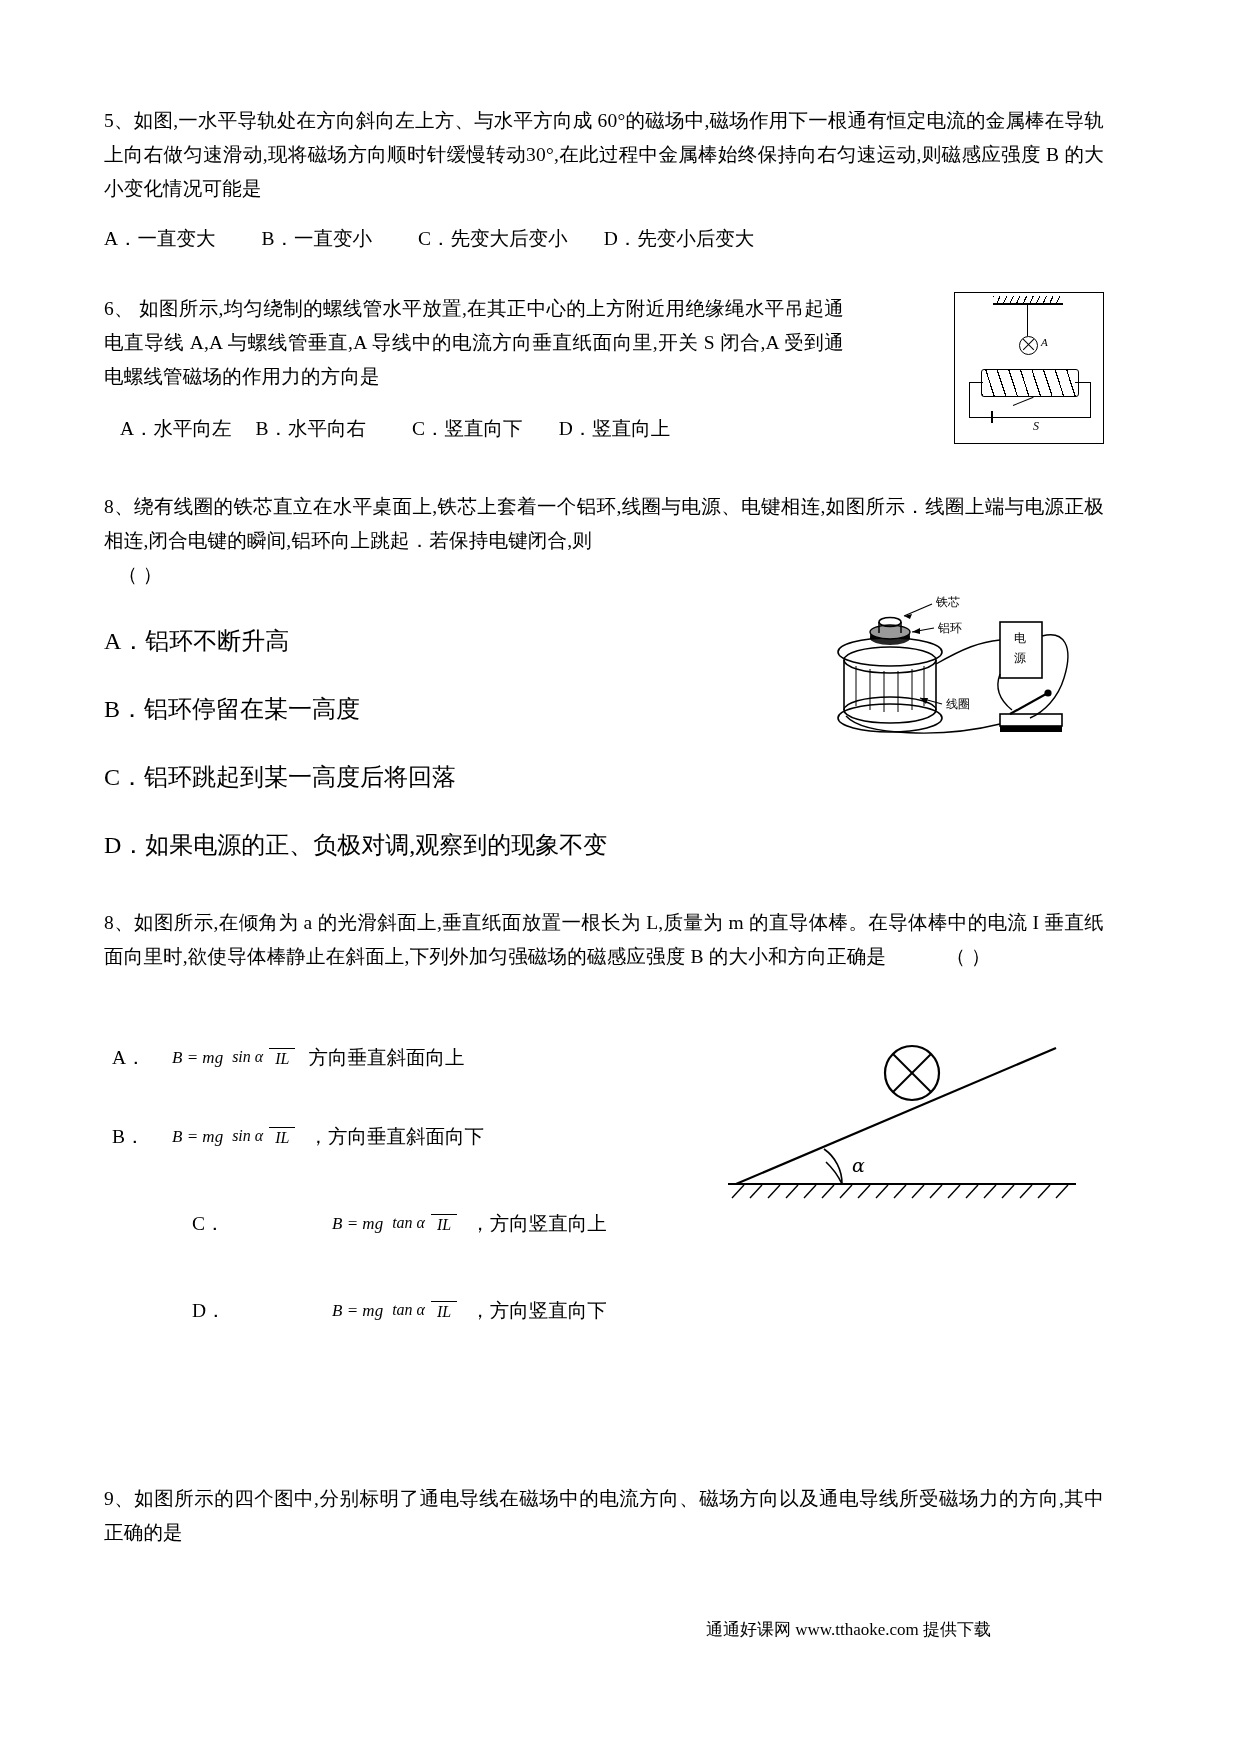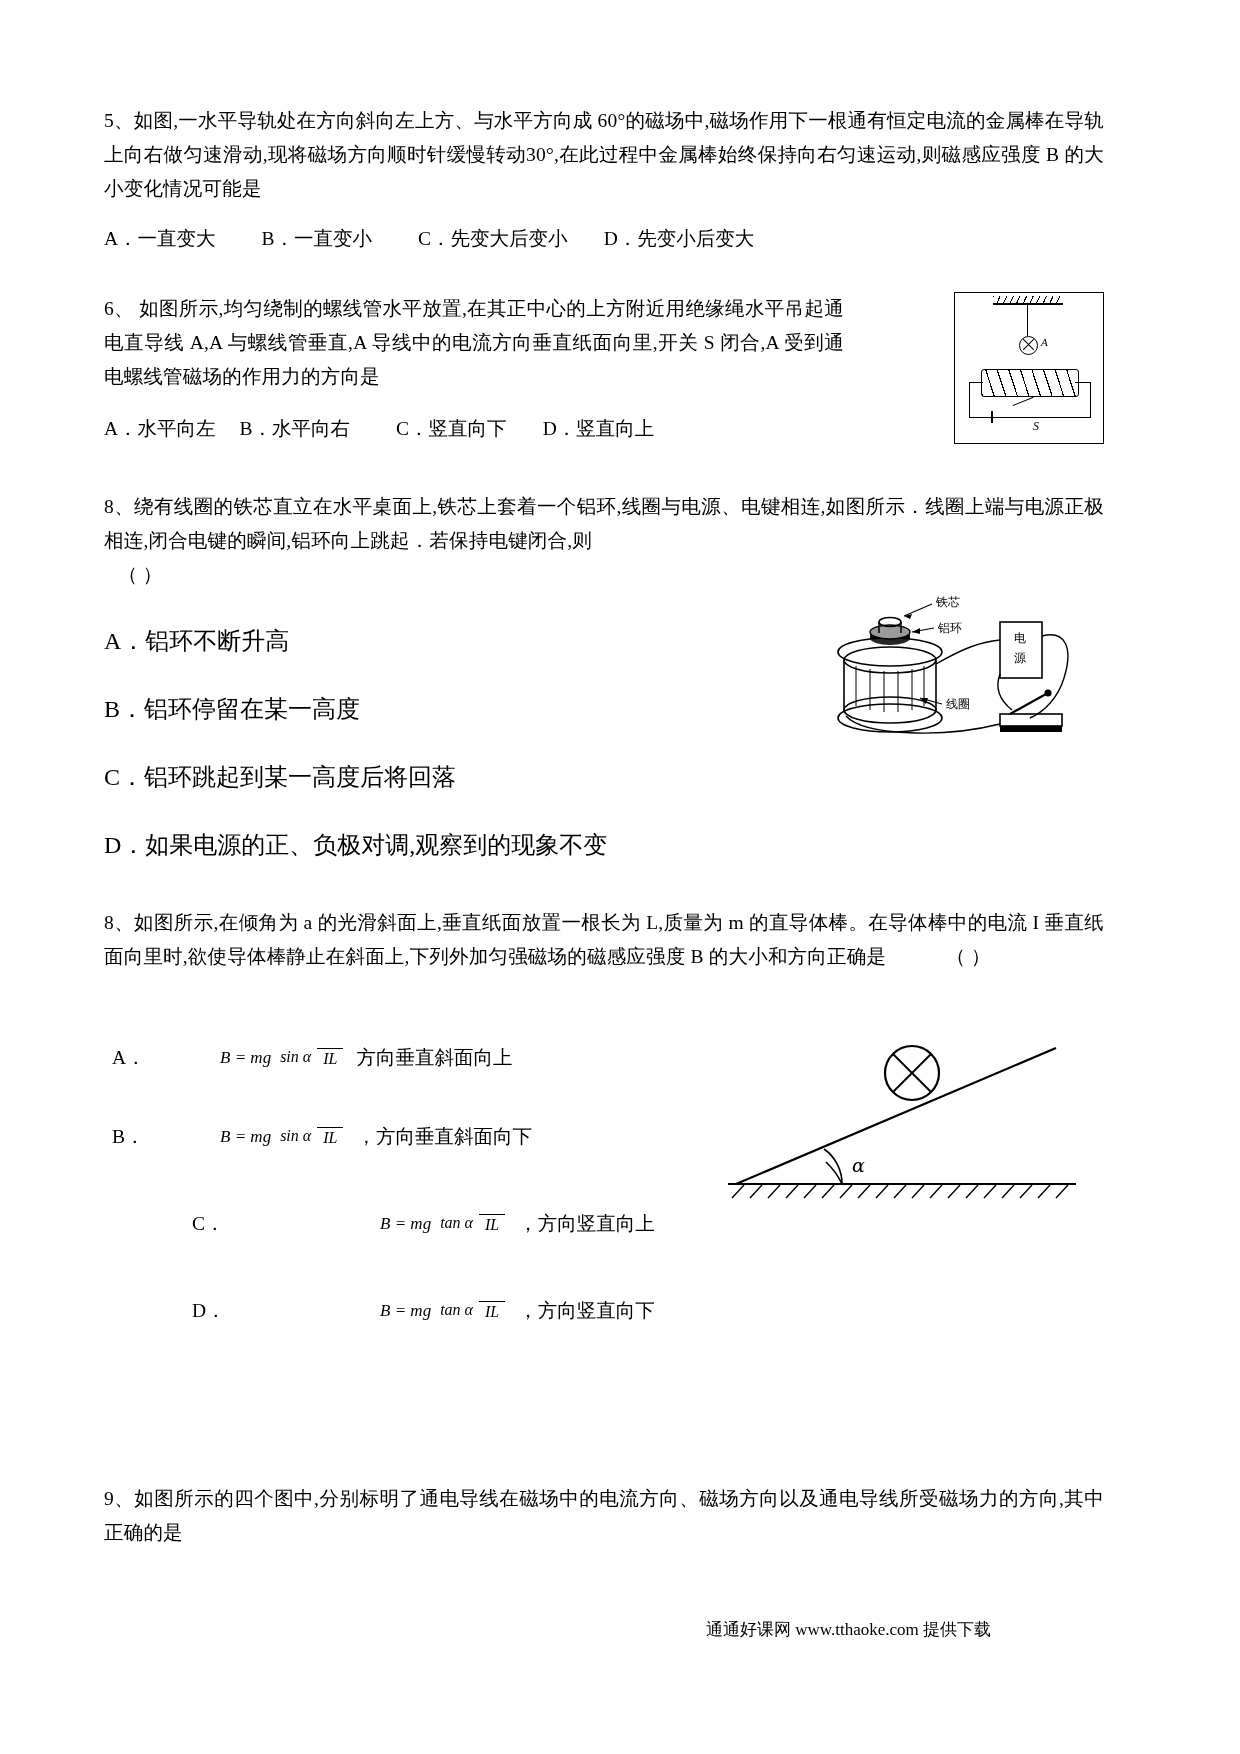--- a/index.html
+++ b/index.html
@@ -186,21 +186,20 @@
     text-align: left;
     padding-left: 8px;
   }
   .formula-row .lbl.ind1 { padding-left: 88px; width: 140px; }
   .fexpr {
     font-family: "Liberation Serif", serif;
     font-style: italic;
     font-size: 17px;
     display: inline-flex;
     white-space: nowrap;
-    margin-left: 48px;
   }
   .frac {
     display: inline-flex;
     align-items: center;
     vertical-align: middle;
     margin: 0 3px;
   }
   .frac .num {
     padding: 0 6px 1px 6px;
     font-size: 16px;
@@ -236,21 +235,21 @@
 
     <div class="q-block" style="margin-bottom:26px;">
       <div class="q-text">5、如图,一水平导轨处在方向斜向左上方、与水平方向成 60°的磁场中,磁场作用下一根通有恒定电流的金属棒在导轨上向右做匀速滑动,现将磁场方向顺时针缓慢转动30°,在此过程中金属棒始终保持向右匀速运动,则磁感应强度 B 的大小变化情况可能是</div>
       <div class="opts">
         <span class="opt">A．一直变大</span><span class="gap-lg"></span><span class="opt">B．一直变小</span><span class="gap-lg"></span><span class="opt">C．先变大后变小</span><span class="gap-md"></span><span class="opt">D．先变小后变大</span>
       </div>
     </div>
 
     <div class="q-block" style="margin-top:36px; margin-bottom:26px; min-height:160px;">
       <div class="q-text" style="width:740px;">6、 如图所示,均匀绕制的螺线管水平放置,在其正中心的上方附近用绝缘绳水平吊起通电直导线 A,A 与螺线管垂直,A 导线中的电流方向垂直纸面向里,开关 S 闭合,A 受到通电螺线管磁场的作用力的方向是</div>
-      <div class="opts" style="margin-top:18px;">
+      <div class="opts" style="margin-top:18px;margin-left:16px;">
         <span class="opt">A．水平向左</span><span class="gap-sm"></span><span class="opt">B．水平向右</span><span class="gap-lg"></span><span class="opt">C．竖直向下</span><span class="gap-md"></span><span class="opt">D．竖直向上</span>
       </div>
 
       <div class="fig6">
         <div class="hatch"></div>
         <div class="ceiling"></div>
         <div class="rope"></div>
         <div class="wire-circle"></div>
         <div class="wire-label">A</div>
         <div class="sol"></div>

